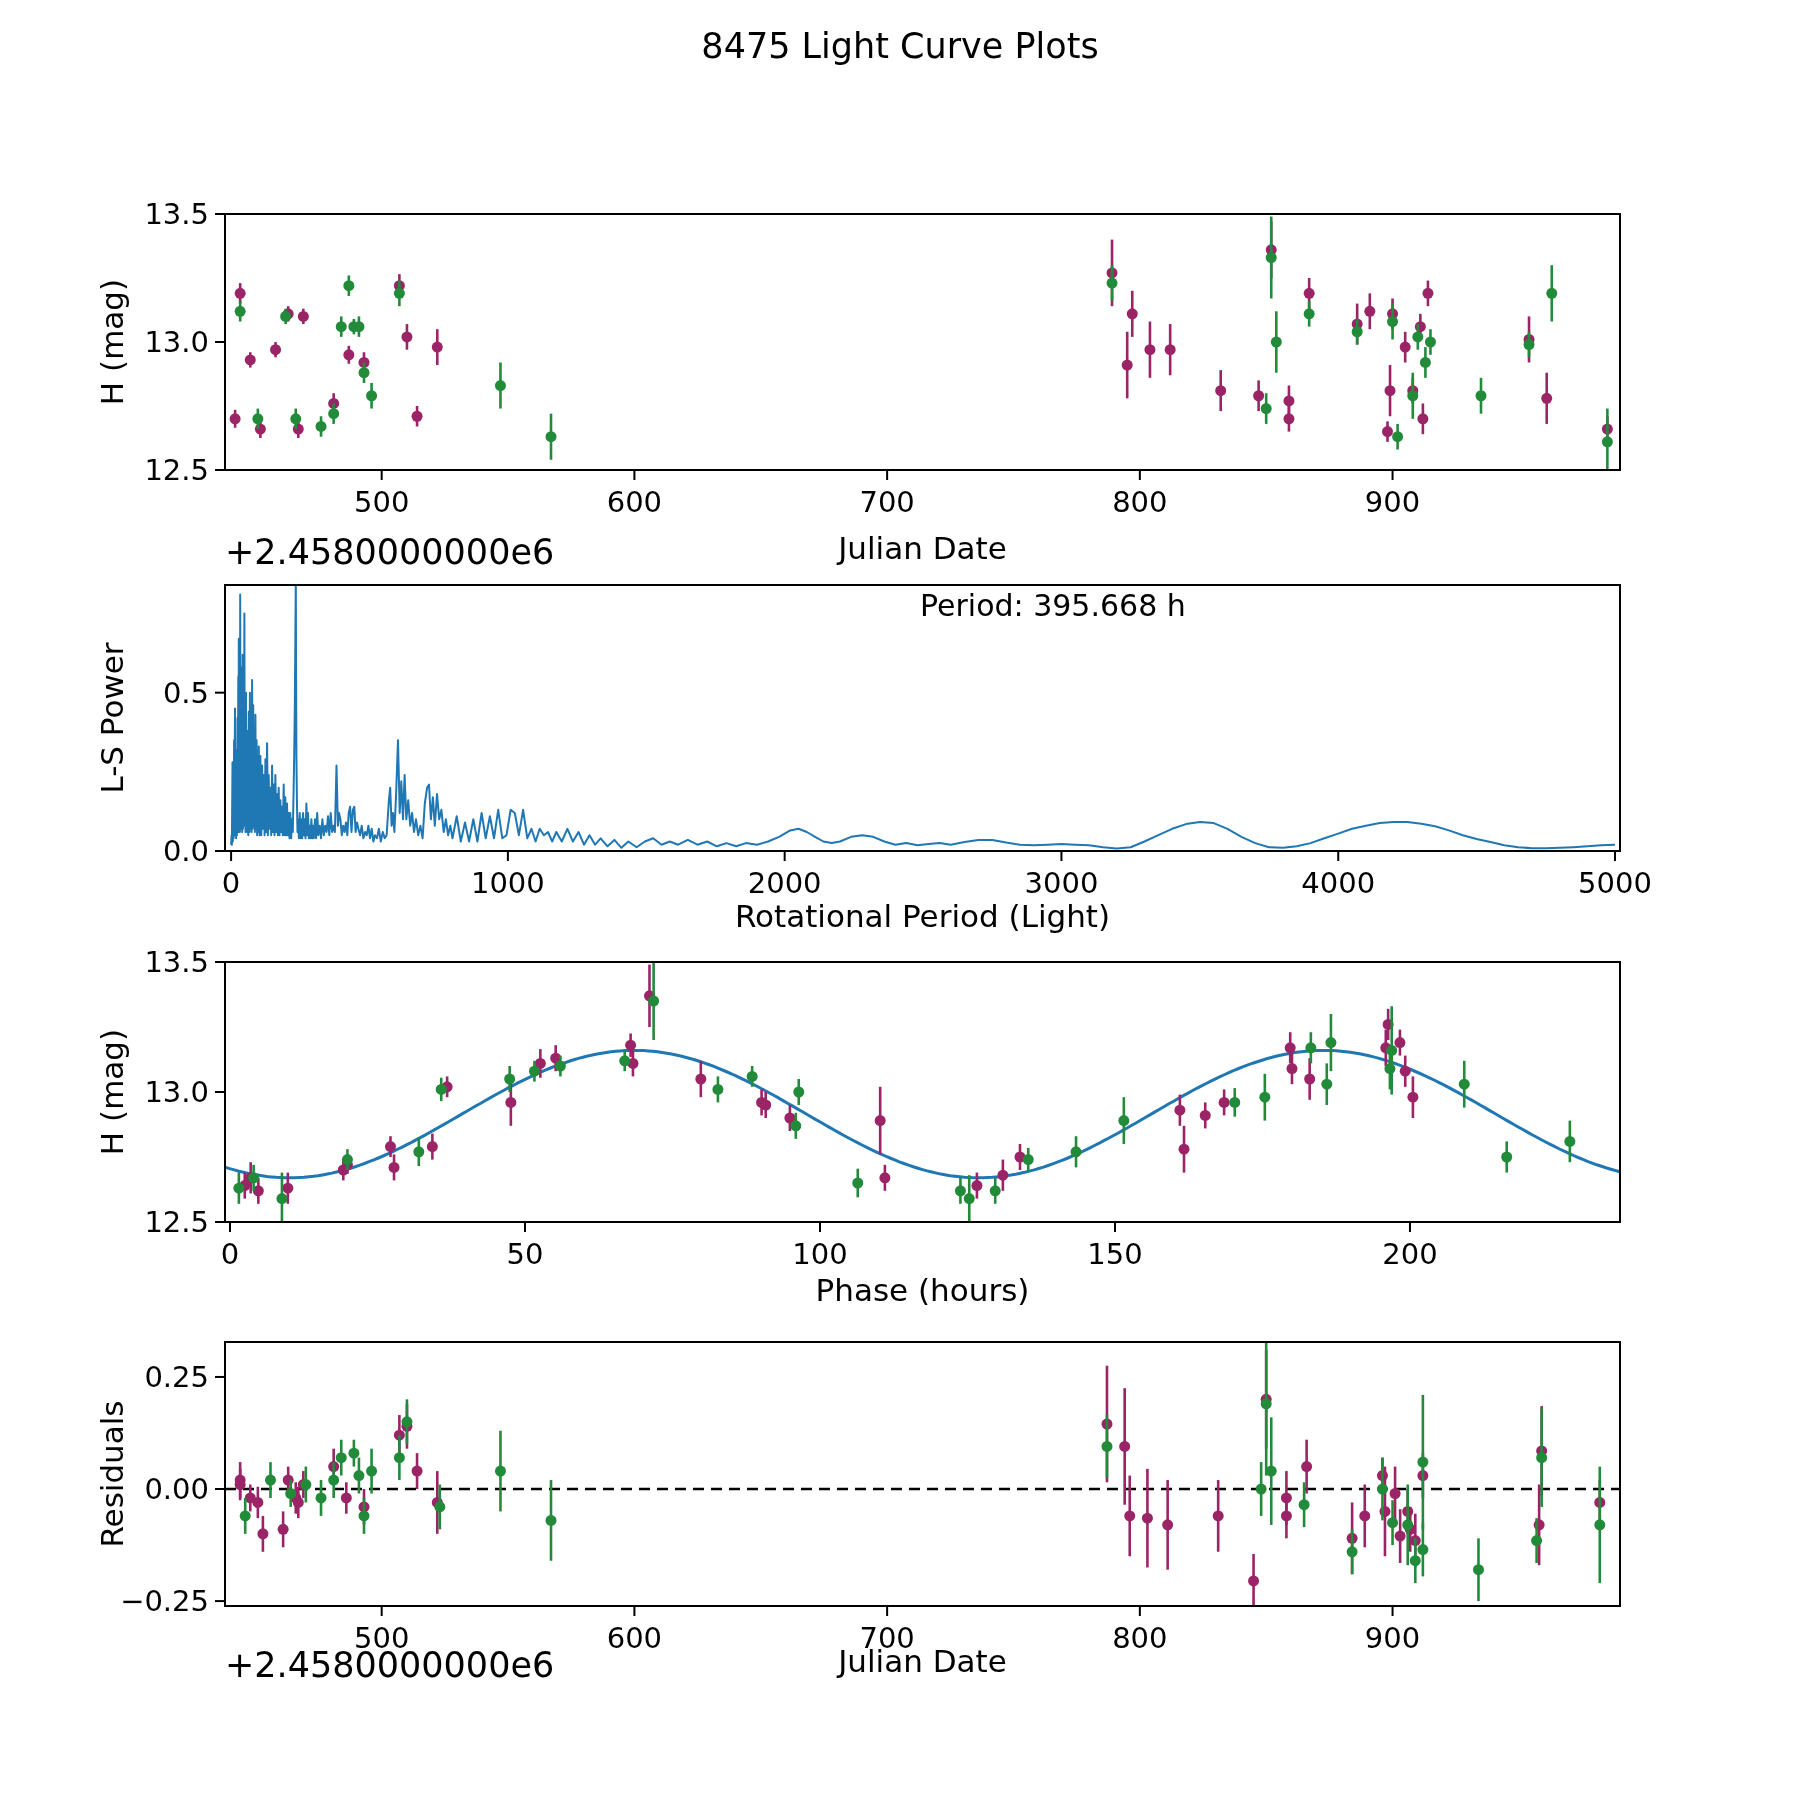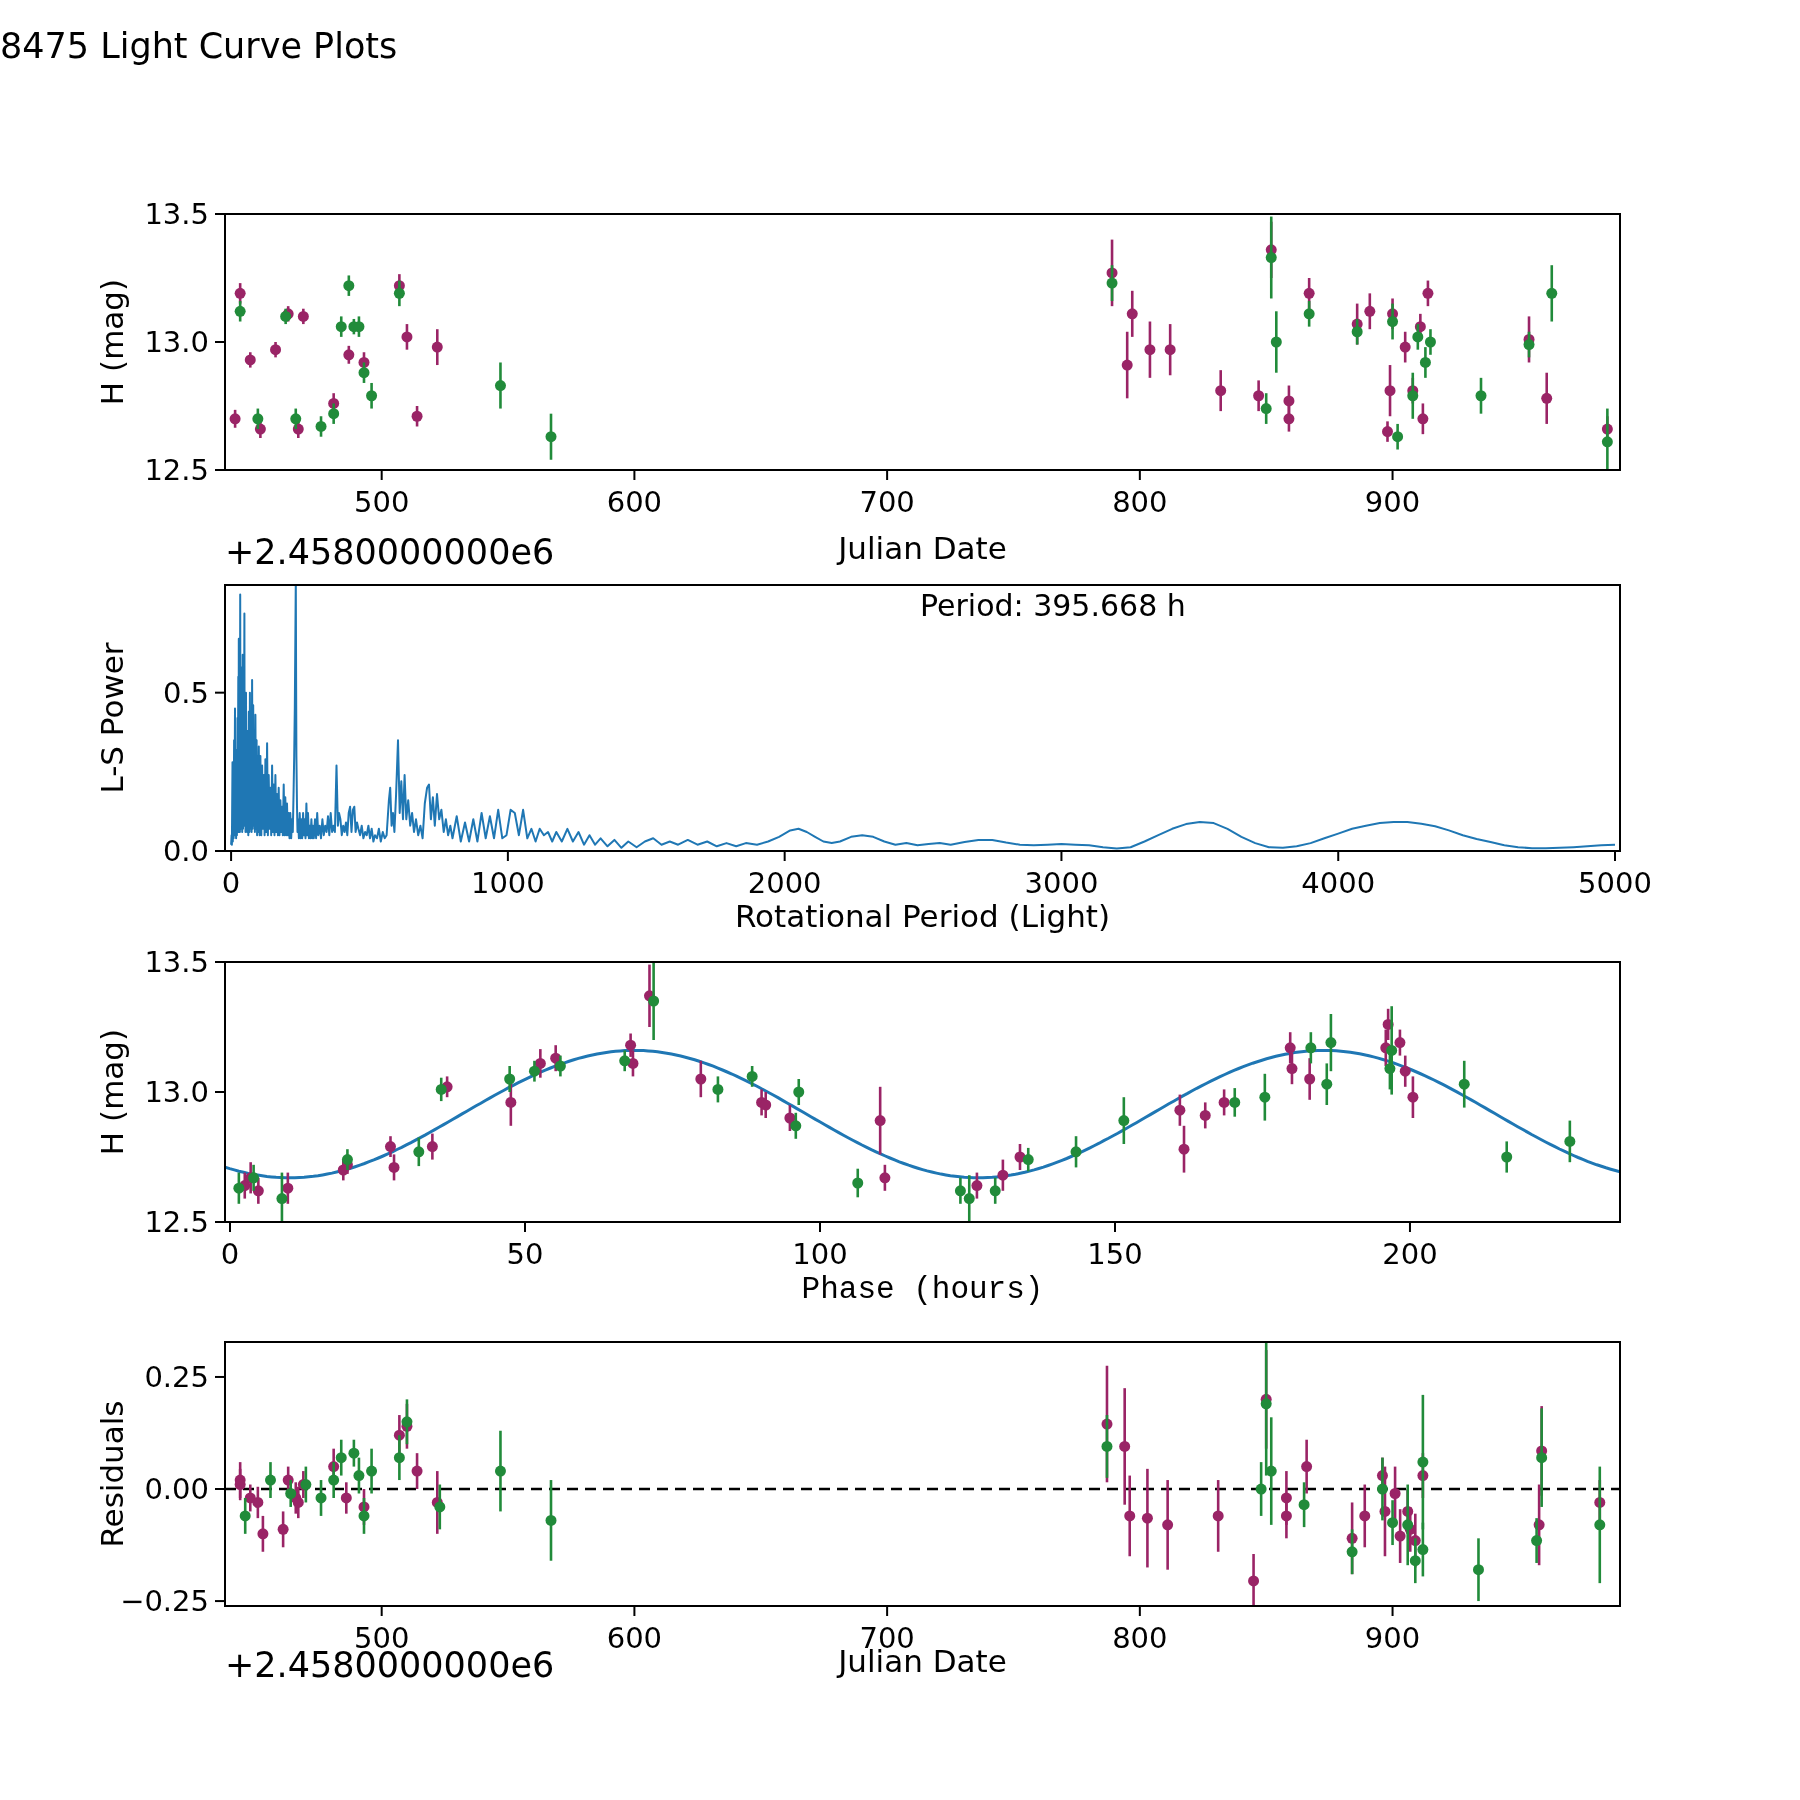--- a/index.html
+++ b/index.html
@@ -1,30 +1,30 @@
 <!DOCTYPE html>
 <html><head>
 <meta charset="utf-8">
 <style>
   html,body{margin:0;padding:0;background:#ffffff;}
   .fig{position:relative;width:1800px;height:1800px;background:#ffffff;
        font-family:"DejaVu Sans", sans-serif;color:#000;overflow:hidden;}
-  .fig-title{position:absolute;left:0;right:0;top:26px;text-align:left;
+  .fig-title{position:absolute;left:0;right:0;top:26px;text-align:center;
        font-size:35px;}
   .xlabel{position:absolute;left:225px;width:1395px;text-align:center;
        font-size:31px;white-space:nowrap;}
   .offset-text{position:absolute;left:225px;width:1395px;text-align:left;
        font-size:35px;white-space:nowrap;}
   .ylabel{position:absolute;left:-88px;width:400px;height:42px;line-height:42px;
        text-align:center;font-size:31px;transform:rotate(-90deg);white-space:nowrap;}
   .annotation{position:absolute;left:920px;top:588px;font-size:30px;white-space:nowrap;}
   #xlabel-1{top:530px;} #offset-1{top:532px;}
   #ylabel-1{top:321px;}
   #xlabel-2{top:898px;} #ylabel-2{top:697px;}
-  #xlabel-3{top:1272px;font-family:Liberation Mono, monospace;} #ylabel-3{top:1071px;}
+  #xlabel-3{top:1272px;} #ylabel-3{top:1071px;}
   #xlabel-4{top:1643px;} #offset-4{top:1645px;} #ylabel-4{top:1453px;}
   svg{position:absolute;left:0;top:0;}
 </style>
 </head>
 <body>
 
 <div class="fig">
   <div class="fig-title">8475 Light Curve Plots</div>
 
   <svg id="plots" width="1800" height="1800">

